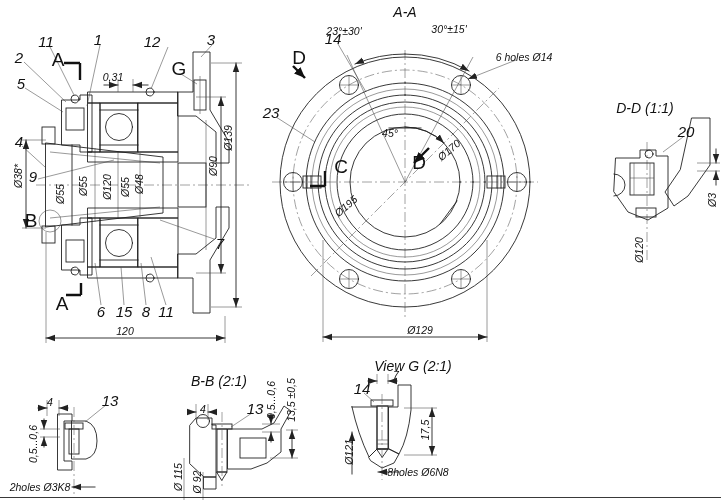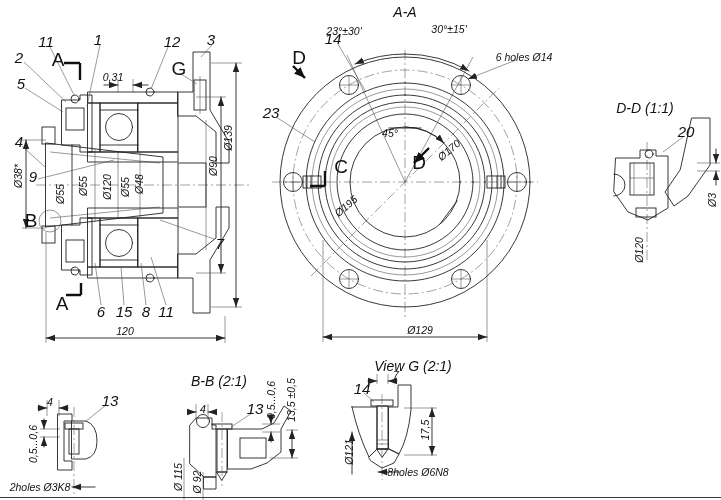--- a/index.html
+++ b/index.html
@@ -228,21 +228,21 @@
     <line class="s" x1="432" y1="408" x2="432" y2="455" marker-start="url(#as)" marker-end="url(#ae)"></line>
     <line class="s" x1="399" y1="472" x2="378" y2="472" marker-end="url(#ae)"></line>
   </g>
 
   <line class="s" x1="0" y1="497.5" x2="721" y2="497.5"></line>
 </svg>
 
 <span class="lb pn" style="left:19px;top:57px">2</span>
 <span class="lb pn" style="left:46px;top:41px">11</span>
 <span class="lb pn" style="left:98px;top:39px">1</span>
-<span class="lb pn" style="left:172px;top:41px">12</span>
+<span class="lb pn" style="left:152px;top:41px">12</span>
 <span class="lb pn" style="left:211px;top:39px">3</span>
 <span class="lb pn" style="left:21px;top:83px">5</span>
 <span class="lb pn" style="left:19px;top:141px">4</span>
 <span class="lb pn" style="left:33px;top:176px">9</span>
 <span class="lb pn" style="left:220px;top:243px">7</span>
 <span class="lb pn" style="left:101px;top:311px">6</span>
 <span class="lb pn" style="left:124px;top:311px">15</span>
 <span class="lb pn" style="left:146px;top:311px">8</span>
 <span class="lb pn" style="left:166px;top:311px">11</span>
 

